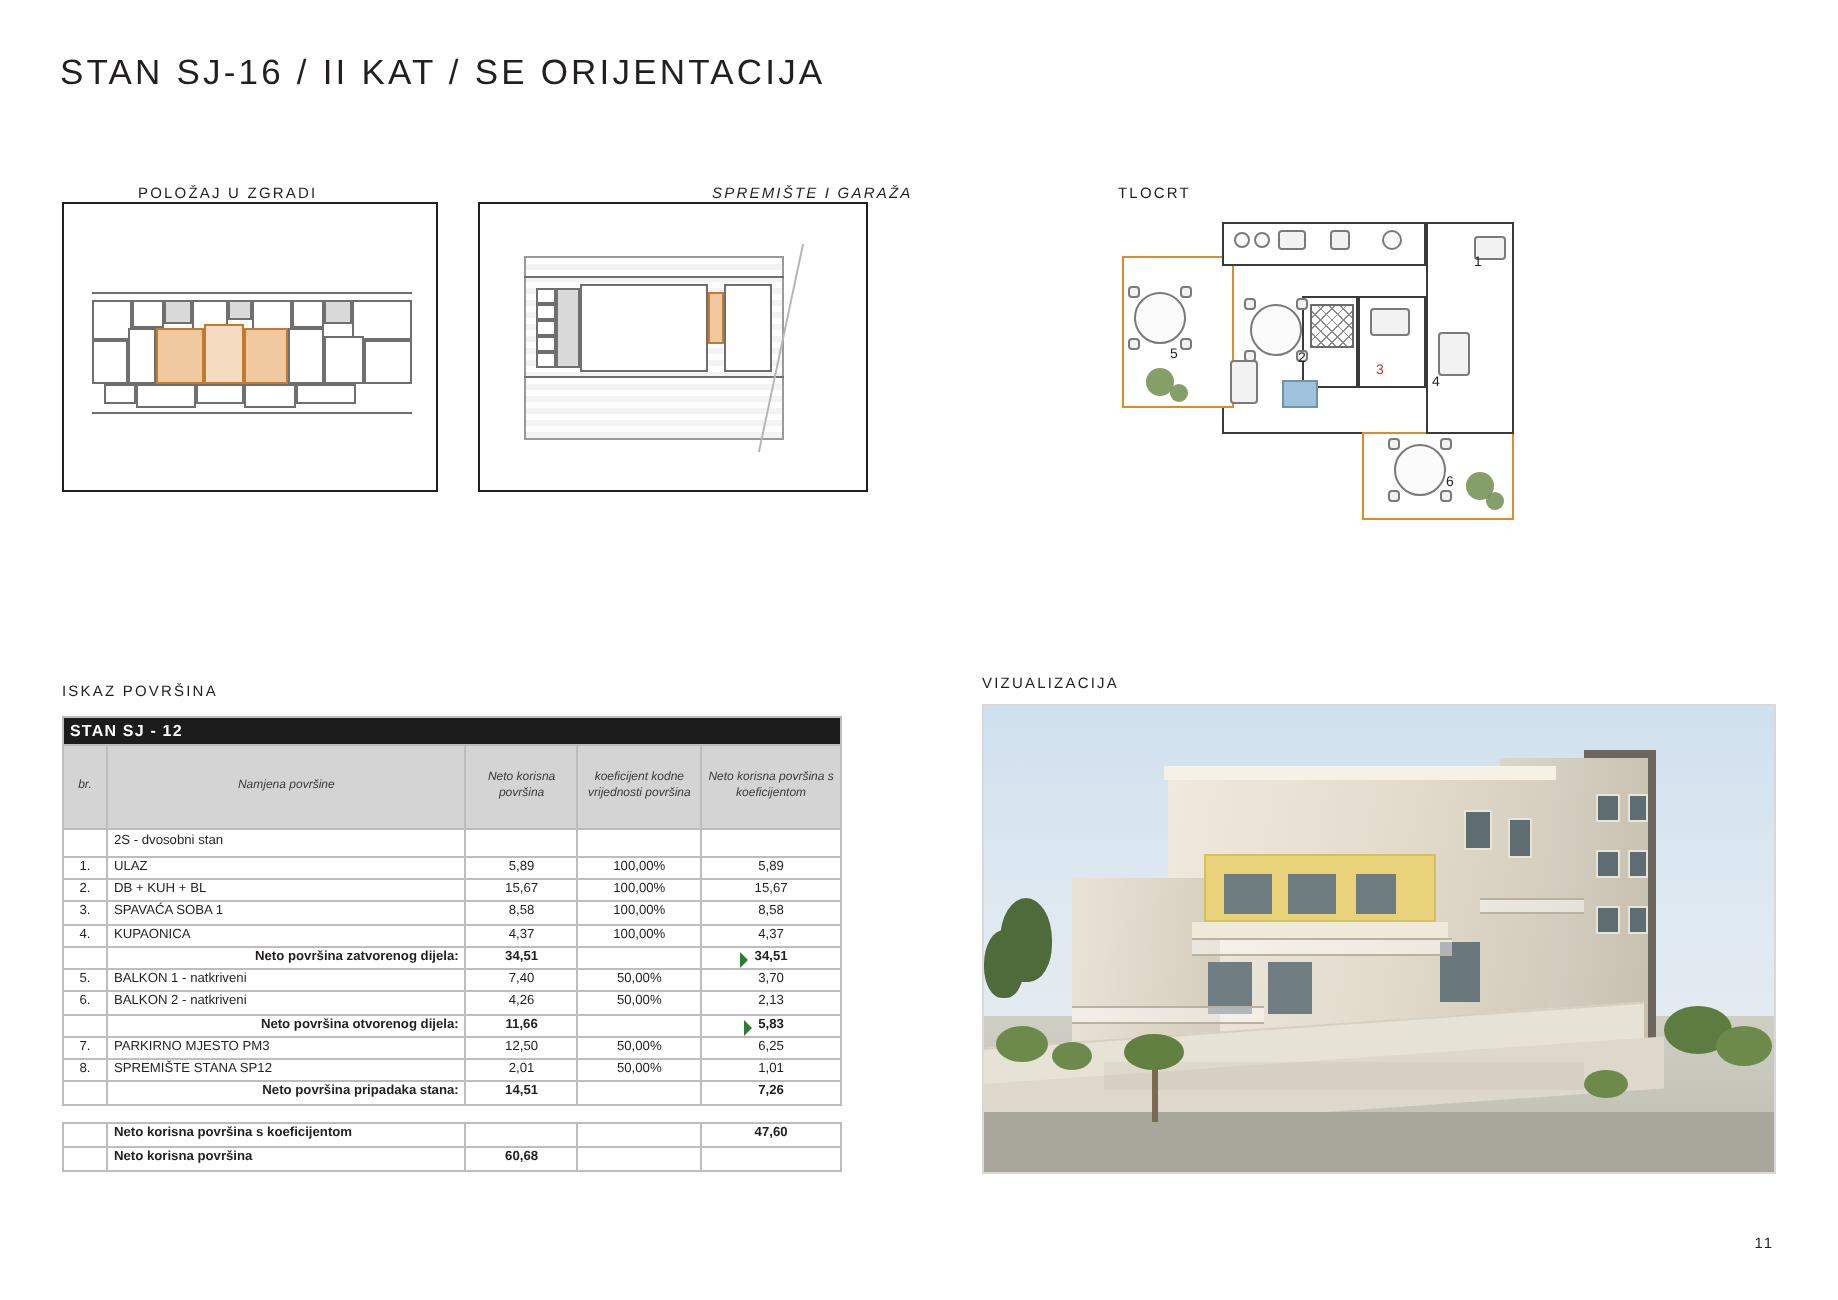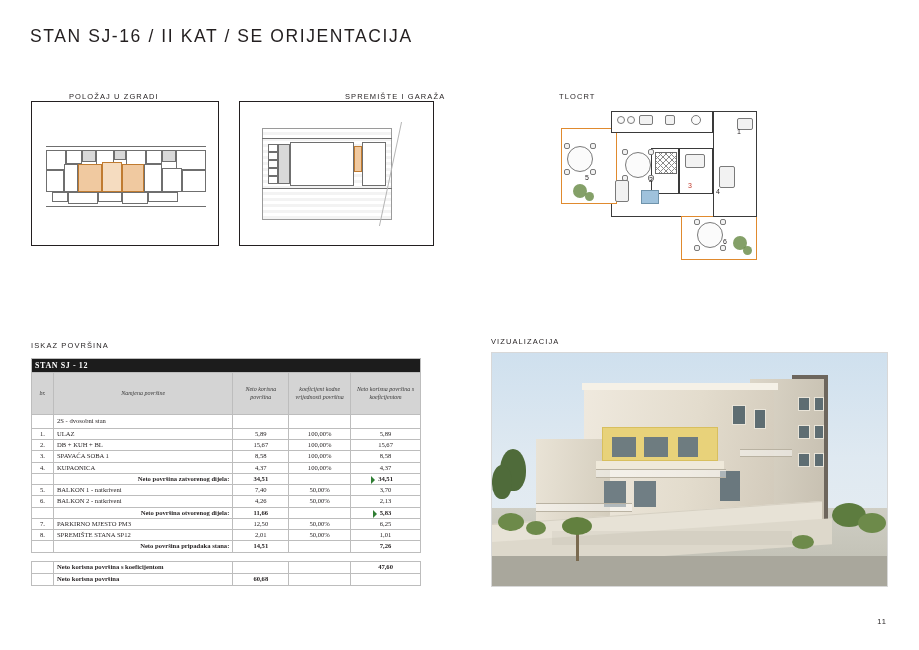--- a/index.html
+++ b/index.html
@@ -34,21 +34,21 @@
   
   #lbl-pozicija { position: absolute; left: 31px; top: 92px; margin-left: 38px; }
   #box-pozicija {
     position: absolute; left: 31px; top: 101px;
     width: 188px; height: 145px;
     border: 1px solid #231f20;
     background: #ffffff;
     overflow: hidden;
   }
 
-  #lbl-spremiste { position: absolute; left: 345px; top: 92px; }
+  #lbl-spremiste { position: absolute; left: 356px; top: 92px; font-style: italic; }
   #box-spremiste {
     position: absolute; left: 239px; top: 101px;
     width: 195px; height: 145px;
     border: 1px solid #231f20;
     background: #ffffff;
     overflow: hidden;
   }
 
   #lbl-tlocrt { position: absolute; left: 559px; top: 92px; }
   #box-tlocrt {
@@ -65,21 +65,20 @@
   .plan-cell.dark { background: #d9d9d9; }
   .plan-cell.hl { background: #f0c9a0; border-color: #c07b30; }
   .plan-cell.hl2 { background: #f5dcc0; border-color: #c07b30; }
   .plan-tick { position: absolute; background: #6f6f6f; }
 
   
   #lbl-iskaz { position: absolute; left: 31px; top: 341px; }
   #table-wrap {
     position: absolute; left: 31px; top: 358px;
     width: 316px;
-    font-family: Liberation Serif, serif;
   }
   table.area-table {
     border-collapse: collapse;
     width: 390px;
     font-size: 6.6px;
     color: #231f20;
   }
   table.area-table td, table.area-table th {
     padding: 1px 3px;
     border: 0.5px solid #bdbdbd;

